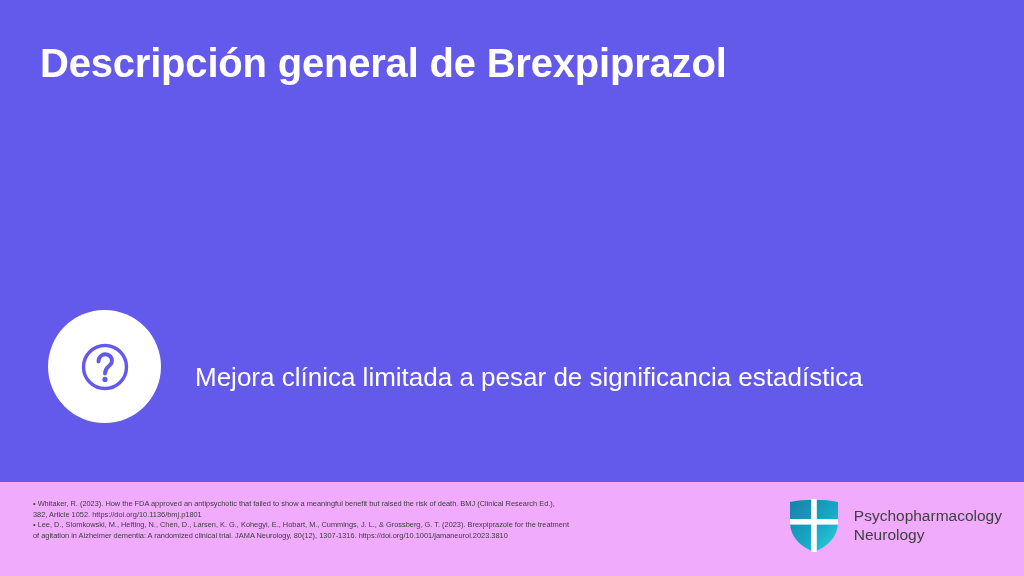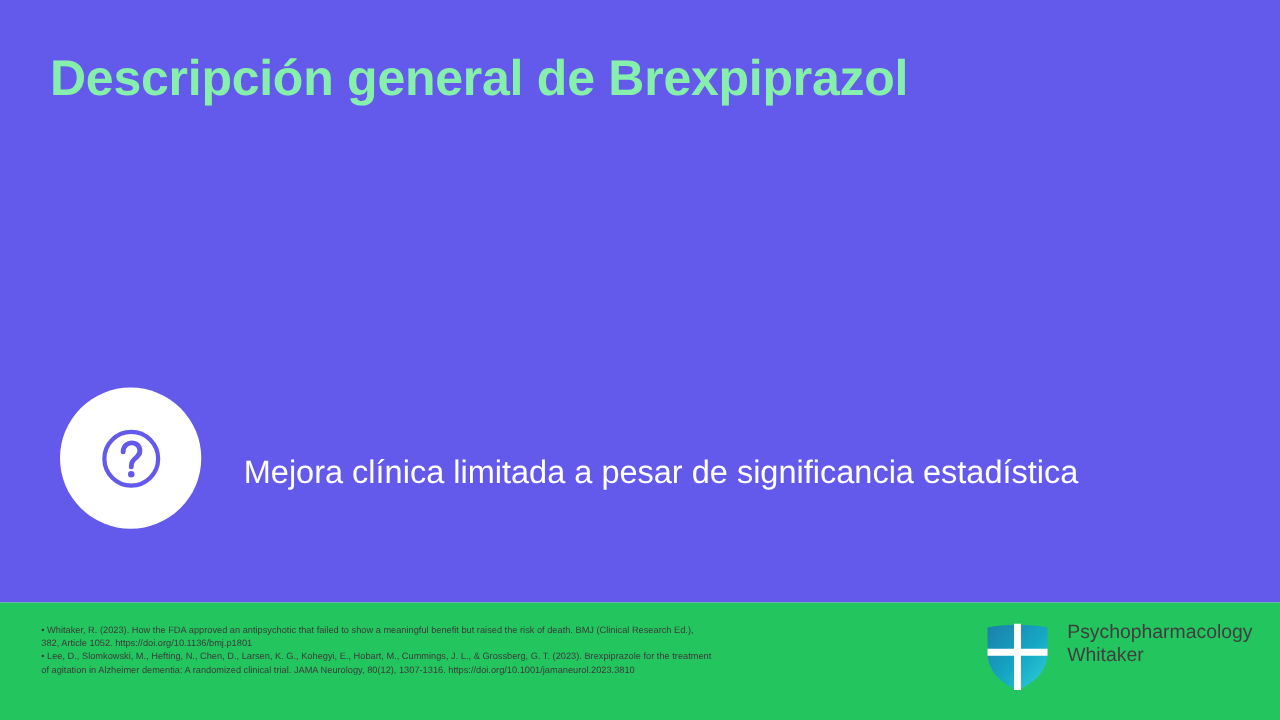--- a/index.html
+++ b/index.html
@@ -27,21 +27,21 @@
     height: 482px;
     background: #635AEB;
   }
   .slide-title {
     position: absolute;
     left: 40px;
     top: 40px;
     width: 900px;
     font-size: 40px;
     font-weight: bold;
-    color: #86efac;
+    color: #ffffff;
     letter-spacing: -0.2px;
     line-height: 46px;
     white-space: nowrap;
   }
   .bullet-row {
     position: absolute;
     left: 48px;
     width: 920px;
     height: 113px;
   }
@@ -73,39 +73,39 @@
   }
   .row-1 .bullet-text { top: 9px; }
   .row-2 .bullet-text { top: 33px; margin-top: 12px; }
 
   .footer {
     position: absolute;
     left: 0;
     top: 482px;
     width: 1024px;
     height: 94px;
-    background: #22c55e;
+    background: #f0abfc;
   }
   .refs {
     position: absolute;
     left: 33px;
     top: 17px;
     width: 715px;
     font-size: 7.4px;
     line-height: 10.6px;
     color: #3c3c3c;
   }
   .ref-line { white-space: nowrap; }
 
   .logo {
     position: absolute;
     right: 22px;
     top: 14px;
     display: flex;
-    align-items: flex-start;
+    align-items: center;
     gap: 14px;
   }
   .logo-mark { width: 52px; height: 58px; display: block; }
   .logo-text {
     font-size: 15.5px;
     line-height: 19px;
     color: #3f3f3f;
     white-space: nowrap;
   }
 </style>
@@ -149,19 +149,19 @@
             <stop offset="55%" stop-color="#16A7C4"></stop>
             <stop offset="100%" stop-color="#2FD2DC"></stop>
           </linearGradient>
         </defs>
         <path d="M2 6 C16 3, 36 3, 50 6 L50 26 C50 43, 36 52, 26 56 C16 52, 2 43, 2 26 Z" fill="url(#shieldGrad)"></path>
         <rect x="23.2" y="3" width="5.6" height="53" fill="#ffffff"></rect>
         <rect x="2" y="23" width="48" height="5.6" fill="#ffffff"></rect>
       </svg>
       <div class="logo-text">
         <div>Psychopharmacology</div>
-        <div>Whitaker</div>
+        <div>Neurology</div>
       </div>
     </div>
 
   </div>
 
 </div>
 
 </body></html>

